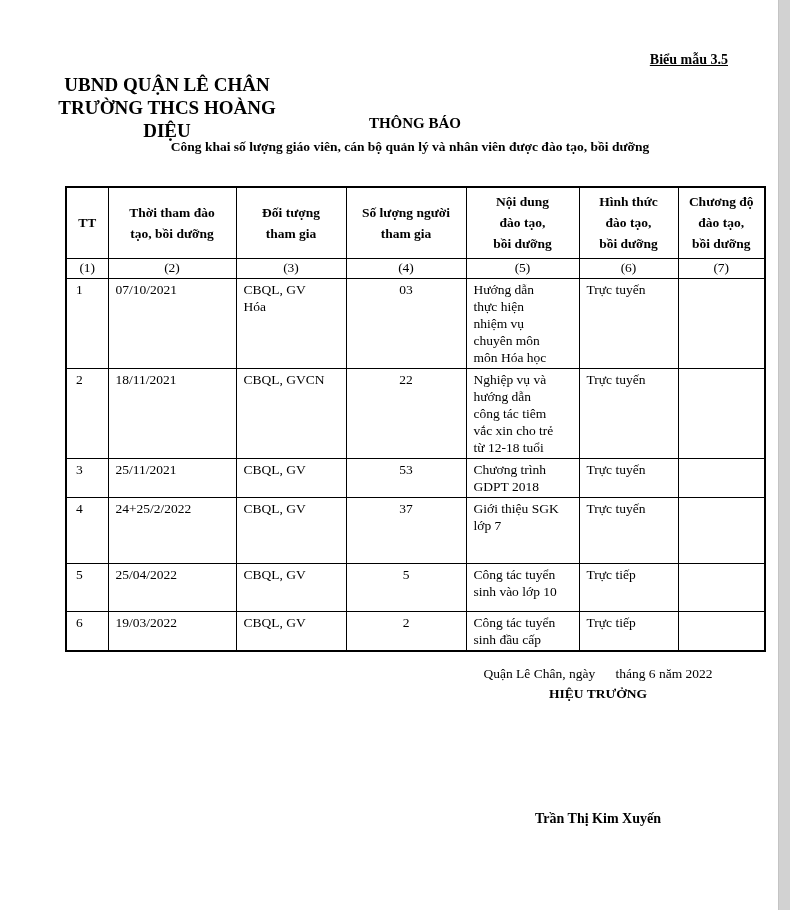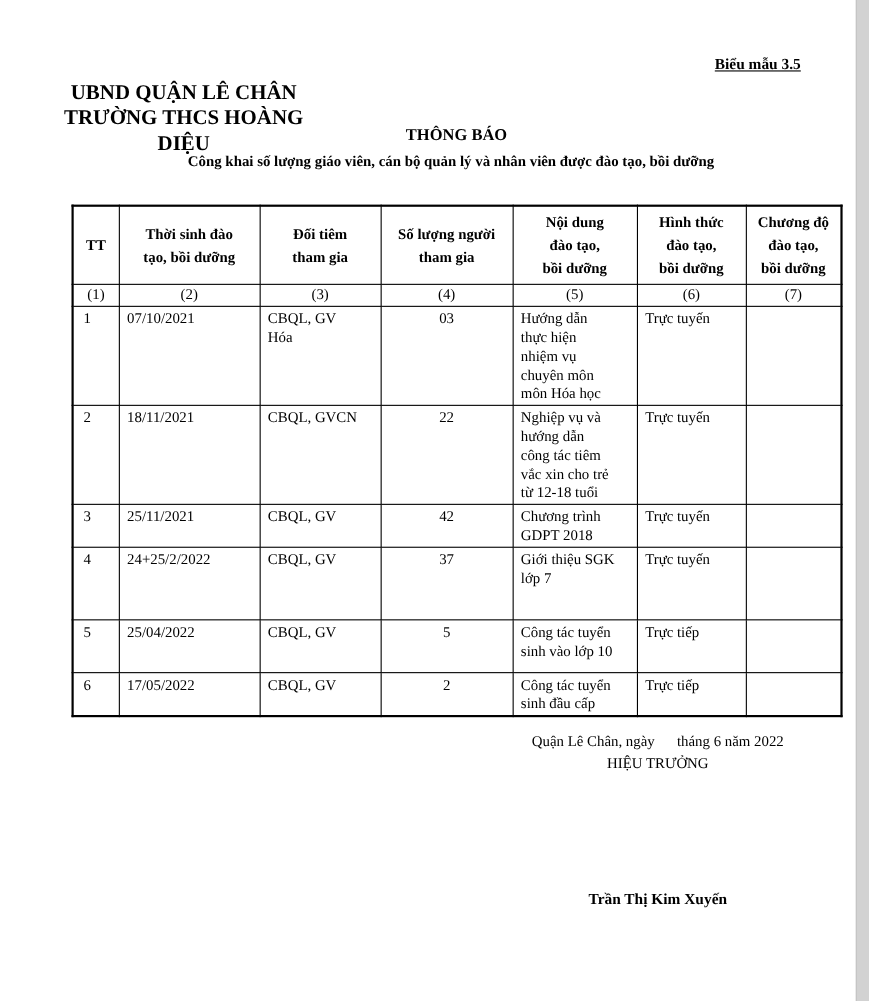--- a/index.html
+++ b/index.html
@@ -57,21 +57,21 @@
   tr.r1 { height: 82px; }
   tr.r2 { height: 35px; }
   tr.r3 { height: 66px; }
   tr.r4 { height: 48px; }
   tr.r5 { height: 38px; }
   .footer-block {
     position: absolute; top: 664px; left: 413px; width: 370px;
     text-align: center; line-height: 19.5px; font-size: 13.5px;
   }
   .place-date { white-space: pre-wrap; }
-  .signer-title { font-weight: normal; }
+  .signer-title { font-weight: bold; }
   .sign-note { font-weight: bold; font-style: italic; }
   .signer-name {
     position: absolute; top: 811px; left: 413px; width: 370px;
     text-align: center; font-weight: bold; font-size: 14px;
   }
 </style>
 </head>
 <body>
 
 <div class="form-label">Biểu mẫu 3.5</div>
@@ -93,23 +93,23 @@
       <col style="width:128px">
       <col style="width:110px">
       <col style="width:120px">
       <col style="width:113px">
       <col style="width:99px">
       <col style="width:87px">
   </colgroup>
   <thead>
     <tr class="head">
       <th>TT</th>
-      <th>Thời sinh đào
+      <th>Thời tham đào
 tạo, bồi dưỡng</th>
-      <th>Đối tiêm
+      <th>Đối tượng
 tham gia</th>
       <th>Số lượng người
 tham gia</th>
       <th>Nội dung
 đào tạo,
 bồi dưỡng</th>
       <th>Hình thức
 đào tạo,
 bồi dưỡng</th>
       <th>Chương độ
@@ -151,21 +151,21 @@
 công tác tiêm
 vắc xin cho trẻ
 từ 12-18 tuổi</td>
       <td class="c-form">Trực tuyến</td>
       <td class="c-level"></td>
     </tr>
     <tr class="r2">
       <td class="c-tt">3</td>
       <td class="c-time">25/11/2021</td>
       <td class="c-target">CBQL, GV</td>
-      <td class="c-count">42</td>
+      <td class="c-count">53</td>
       <td class="c-content">Chương trình
 GDPT 2018</td>
       <td class="c-form">Trực tuyến</td>
       <td class="c-level"></td>
     </tr>
     <tr class="r3">
       <td class="c-tt">4</td>
       <td class="c-time">24+25/2/2022</td>
       <td class="c-target">CBQL, GV</td>
       <td class="c-count">37</td>
@@ -179,21 +179,21 @@
       <td class="c-time">25/04/2022</td>
       <td class="c-target">CBQL, GV</td>
       <td class="c-count">5</td>
       <td class="c-content">Công tác tuyển
 sinh vào lớp 10</td>
       <td class="c-form">Trực tiếp</td>
       <td class="c-level"></td>
     </tr>
     <tr class="r5">
       <td class="c-tt">6</td>
-      <td class="c-time">17/05/2022</td>
+      <td class="c-time">19/03/2022</td>
       <td class="c-target">CBQL, GV</td>
       <td class="c-count">2</td>
       <td class="c-content">Công tác tuyển
 sinh đầu cấp</td>
       <td class="c-form">Trực tiếp</td>
       <td class="c-level"></td>
     </tr>
   </tbody>
 </table>
 

